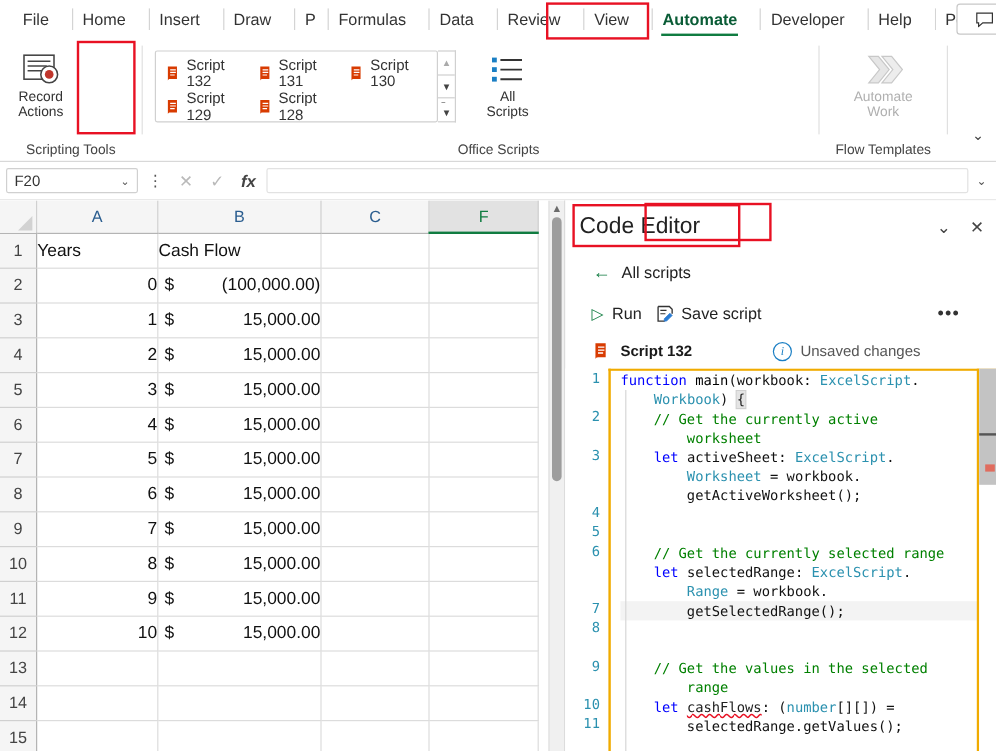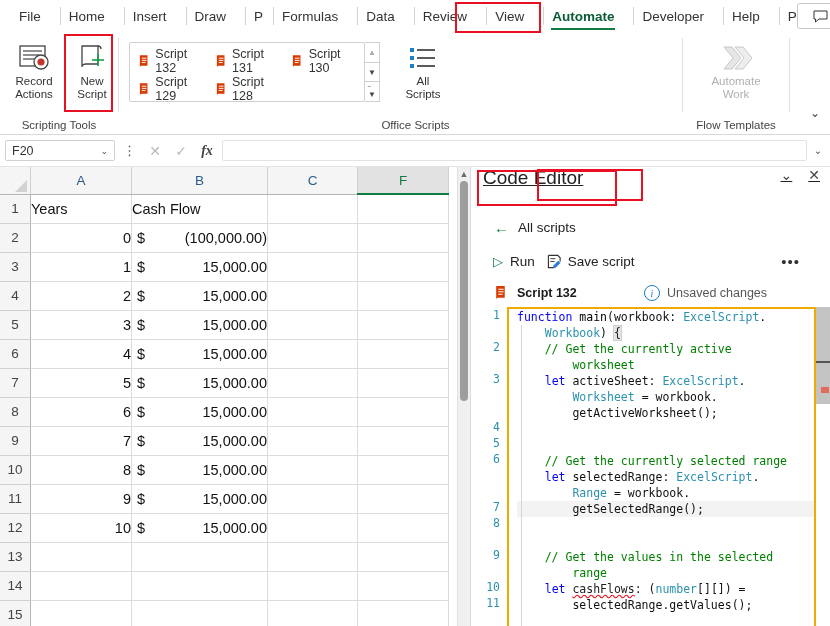--- a/index.html
+++ b/index.html
@@ -155,21 +155,21 @@
   .namebox {
     width: 110px; height: 21px;
     border: 1px solid #d0d0d0; border-radius: 2px;
     display: flex; align-items: center;
     padding: 0 6px; box-sizing: border-box;
     font-size: 12.5px; color: #333;
     justify-content: space-between;
   }
   .fb-dots { color: #555; font-size: 13px; padding: 0 4px; letter-spacing: 0; }
   .fb-ico { width: 22px; text-align: center; color: #b9b9b9; font-size: 14px; }
-  .fb-fx { width: 22px; text-align: center; color: #444; font-size: 14px; font-style: italic; font-family: Liberation Serif, serif; font-weight: bold; }
+  .fb-fx { width: 22px; text-align: center; color: #444; font-size: 14px; font-style: italic; font-family: Liberation Sans, sans-serif; font-weight: bold; }
   .fb-input {
     flex: 1; height: 21px;
     border: 1px solid #e2e2e2; border-radius: 2px;
     background: #fff;
     box-sizing: border-box;
   }
 
   
   .main { display: flex; height: 463px; }
 
@@ -245,23 +245,22 @@
   
   .codepane {
     flex: 1;
     background: #fff;
     border-left: 1px solid #dcdcdc;
     display: flex; flex-direction: column;
     position: relative;
   }
   .ce-header {
     height: 44px;
-    display: flex; align-items: flex-start;
+    display: flex; align-items: center;
     padding: 0 10px 0 12px;
-    text-decoration: underline;
   }
   .ce-title { font-size: 19px; color: #222; }
   .ce-hdr-icons { margin-left: auto; display: flex; gap: 16px; align-items: center; color: #444; }
   .ce-allscripts {
     height: 32px;
     display: flex; align-items: center; gap: 9px;
     padding-left: 23px;
     font-size: 13.5px; color: #222;
   }
   .ce-arrow { color: #107c41; font-size: 15px; }
@@ -429,32 +428,20 @@
             <rect x="3" y="3" width="25" height="20" fill="#fff" stroke="#444" stroke-width="1.3"></rect>
             <line x1="6" y1="8" x2="25" y2="8" stroke="#444" stroke-width="1.2"></line>
             <line x1="6" y1="12" x2="22" y2="12" stroke="#444" stroke-width="1.2"></line>
             <line x1="6" y1="16" x2="18" y2="16" stroke="#444" stroke-width="1.2"></line>
             <circle cx="24" cy="19" r="7" fill="#fff" stroke="#444" stroke-width="1.3"></circle>
             <circle cx="24" cy="19" r="3.6" fill="#c0362c"></circle>
           </svg>
         </span>
         <span>Record</span>
         <span>Actions</span>
-      </div>
-      <div class="bigbtn" style="margin-left:6px;">
-        <span class="ico">
-          <svg width="34" height="30" viewBox="0 0 34 30">
-            <path d="M7 3h16v18H11c-2 0-4 1-4 3z" fill="#fff" stroke="#444" stroke-width="1.3"></path>
-            <path d="M23 3c2 0 3 1 3 3v0" fill="none" stroke="#444" stroke-width="1.3"></path>
-            <line x1="17" y1="17" x2="29" y2="17" stroke="#1a9c4e" stroke-width="1.6"></line>
-            <line x1="23" y1="11" x2="23" y2="23" stroke="#1a9c4e" stroke-width="1.6"></line>
-          </svg>
-        </span>
-        <span>New</span>
-        <span>Script</span>
       </div>
     </div>
     <div class="rgroup-label">Scripting Tools</div>
     <div class="redbox" style="left:64px;top:2px;width:49px;height:78px;"></div>
   </div>
 
   <div class="rgroup-sep"></div>
 
   <div class="rgroup" style="flex:1;">
     <div class="rgroup-body" style="padding-left:10px;">

